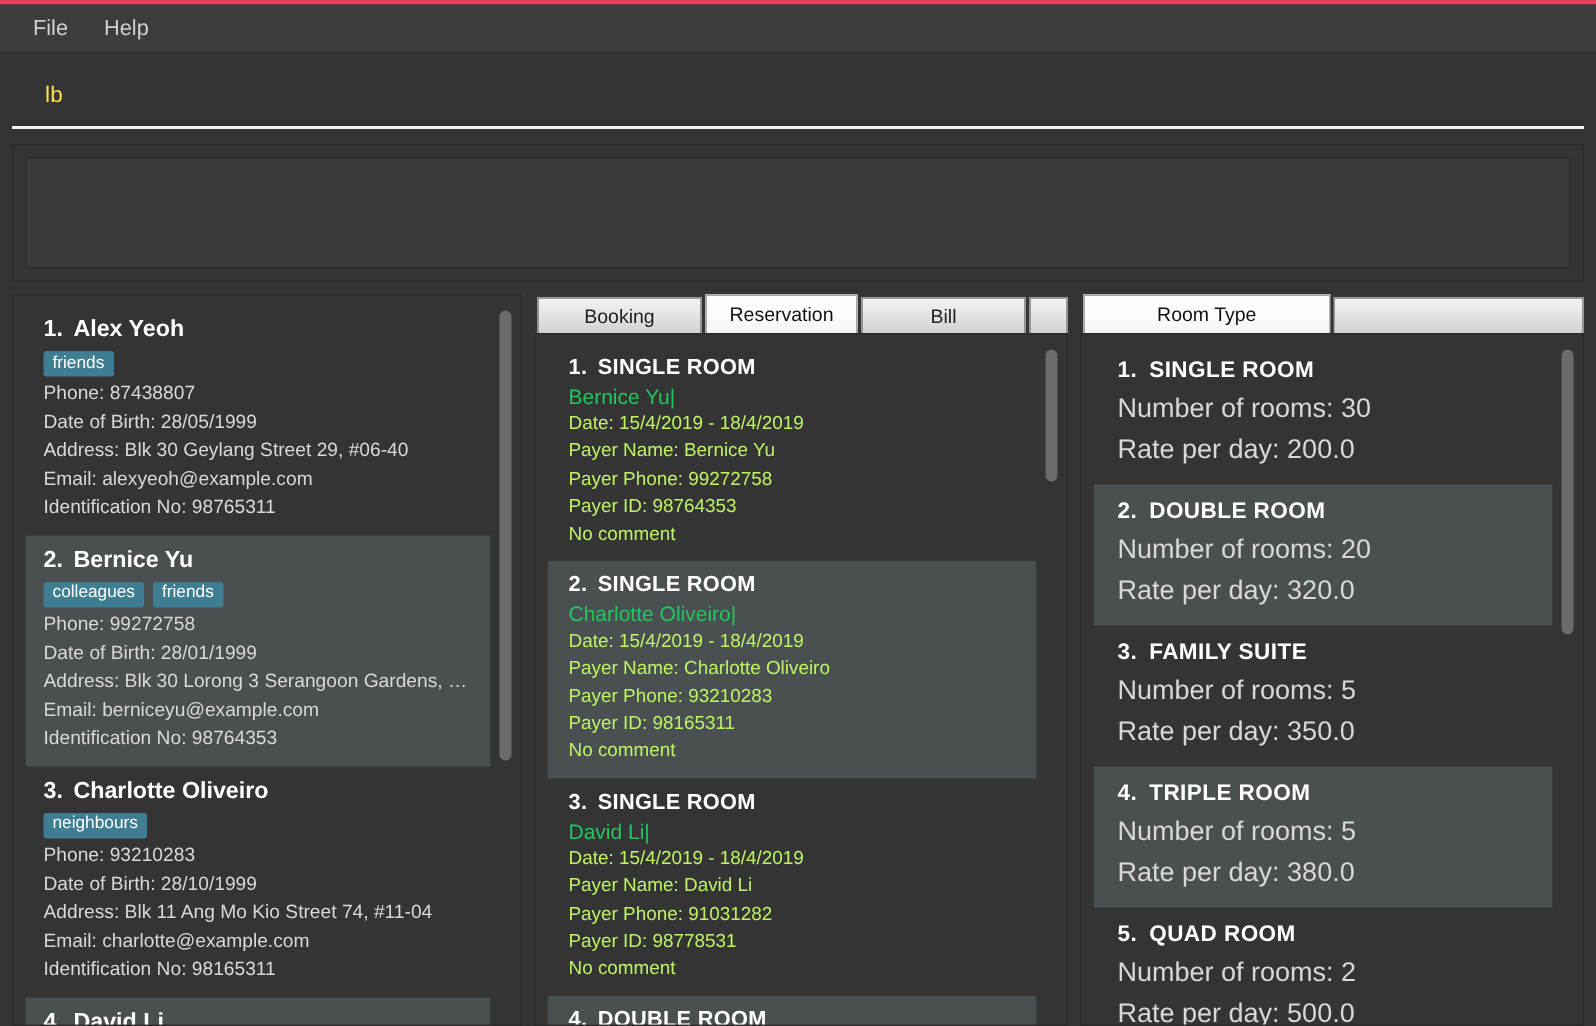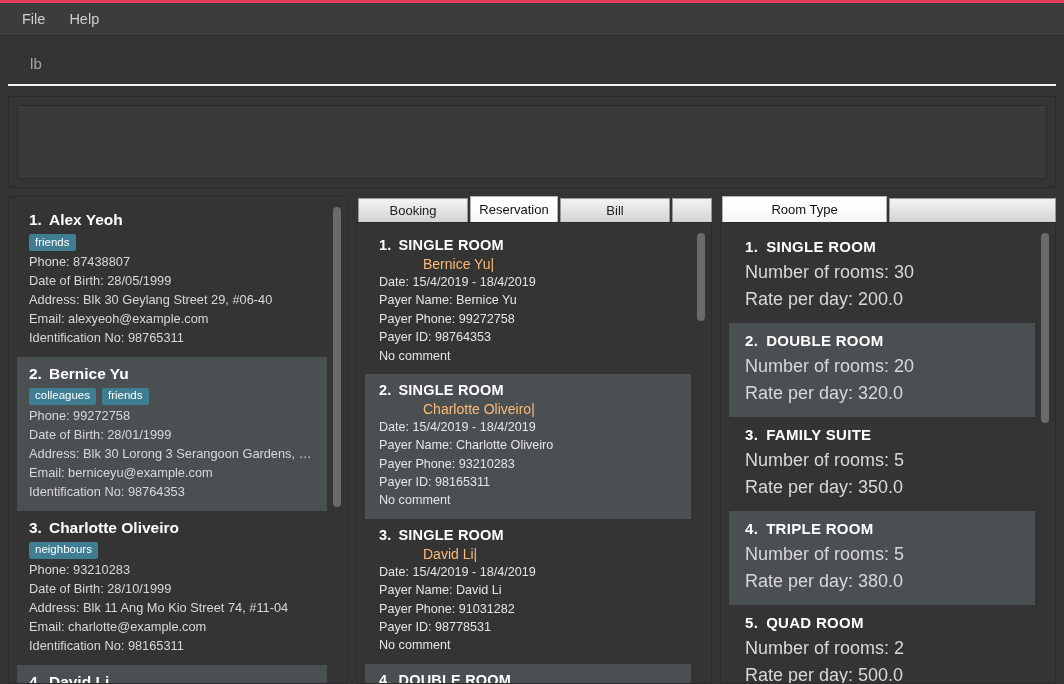--- a/index.html
+++ b/index.html
@@ -44,21 +44,21 @@
     padding: 6px 8px 0 8px;
   }
   .command-box {
     height: 44px;
     background: #343434;
     display: flex; align-items: center;
     padding-left: 22px;
     border-bottom: 2px solid #f2f2f2;
   }
   .command-text {
-    color: #a3a3a3; font-size: 15px;
+    color: #fde047; font-size: 15px;
     letter-spacing: .2px;
   }
 
   
   .result-region {
     flex: 0 0 auto;
     padding: 10px 8px 8px 8px;
   }
   .result-outer {
     border: 1px solid #2b2b2b;
@@ -108,21 +108,21 @@
     border-color: #b4b4b4;
     height: 26px;
     color: #111;
   }
   .tab-stub {
     flex: 1 1 auto; min-width: 6px; height: 24px;
     border: 1px solid #9a9a9a; border-bottom: none;
     background: linear-gradient(to bottom, #f3f3f3 0%, #e2e2e2 55%, #d2d2d2 100%);
   }
   .tab-mid-booking { width: 110px; }
-  .tab-mid-reserv  { width: 88px; }
+  .tab-mid-reserv  { width: 102px; }
   .tab-mid-bill    { width: 110px; }
   .tab-right-service { width: 166px; }
   .tab-right-room    { width: 165px; }
 
   
   .panel {
     flex: 1 1 auto;
     background: #343434;
     border: 1px solid #2b2b2b;
     position: relative;
@@ -169,26 +169,25 @@
 
   
   .res-card { padding: 8px 10px 9px 14px; }
   .res-card.alt { background: #4a4f52; }
   .res-head {
     font-size: 14.5px; font-weight: bold; color: #ffffff;
     margin-bottom: 3px; letter-spacing: .2px;
   }
   .res-head .idx { margin-right: 7px; }
   .res-name {
-    font-size: 14px; color: #fdba74;
+    font-size: 14px; color: #22c55e;
     margin-bottom: 1px;
-    margin-left: 44px;
   }
   .res-line {
-    font-size: 12.6px; color: #e5e5e5; line-height: 1.46;
+    font-size: 12.6px; color: #bef264; line-height: 1.46;
   }
 
   
   .room-card { padding: 9px 10px 10px 16px; }
   .room-card.alt { background: #4a4f52; }
   .room-head {
     font-size: 15px; font-weight: bold; color: #ffffff;
     margin-bottom: 4px; letter-spacing: .3px;
   }
   .room-head .idx { margin-right: 8px; }

